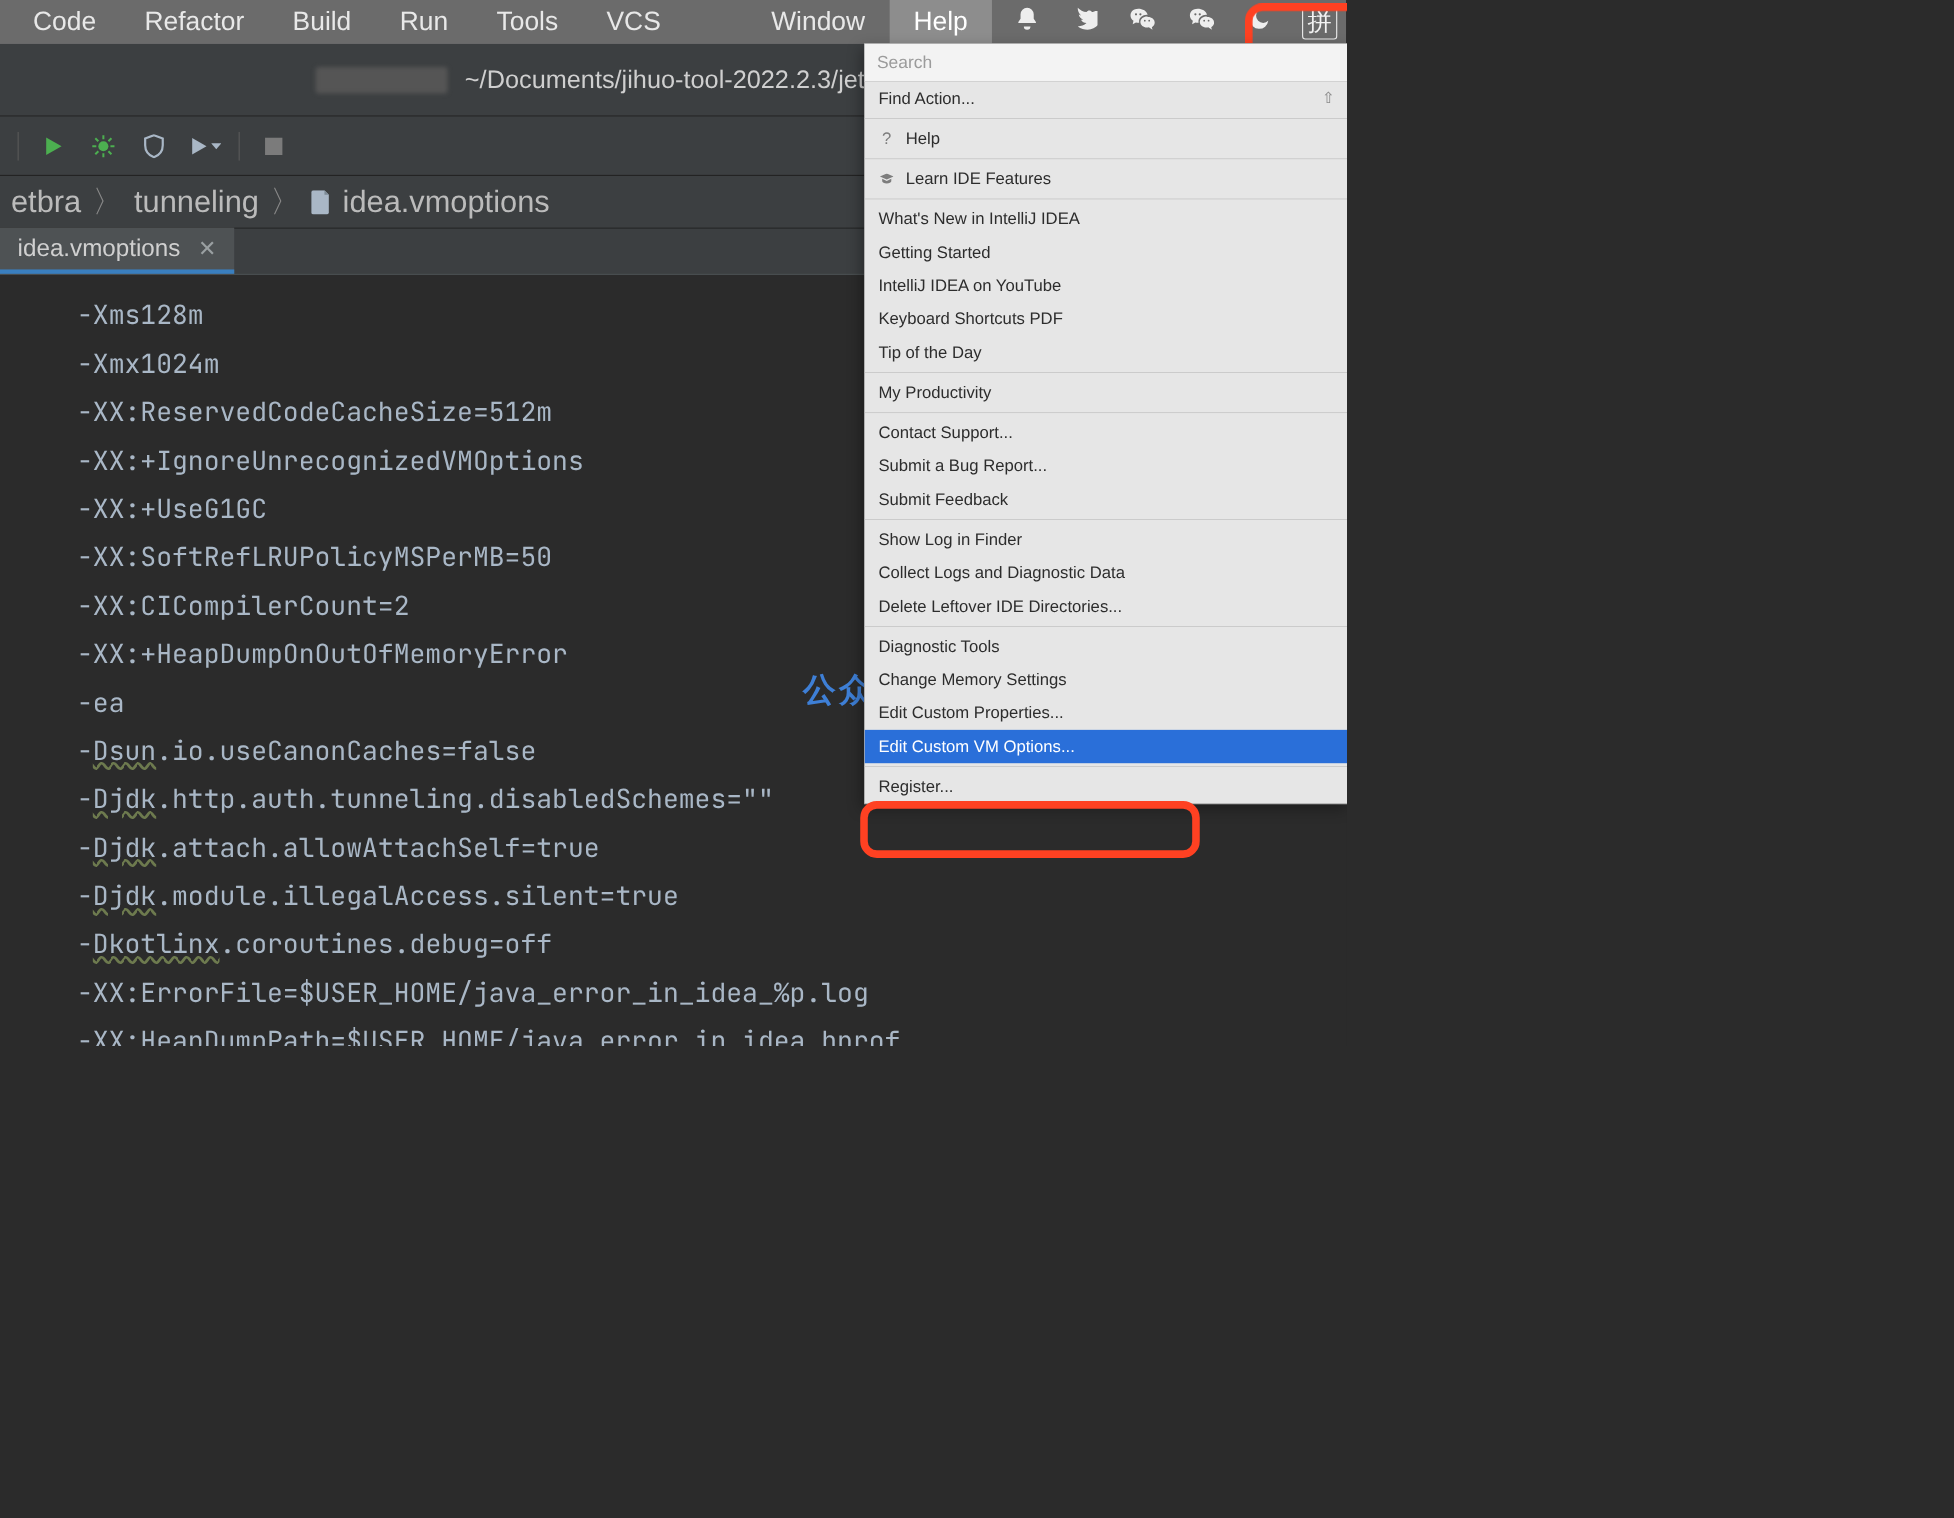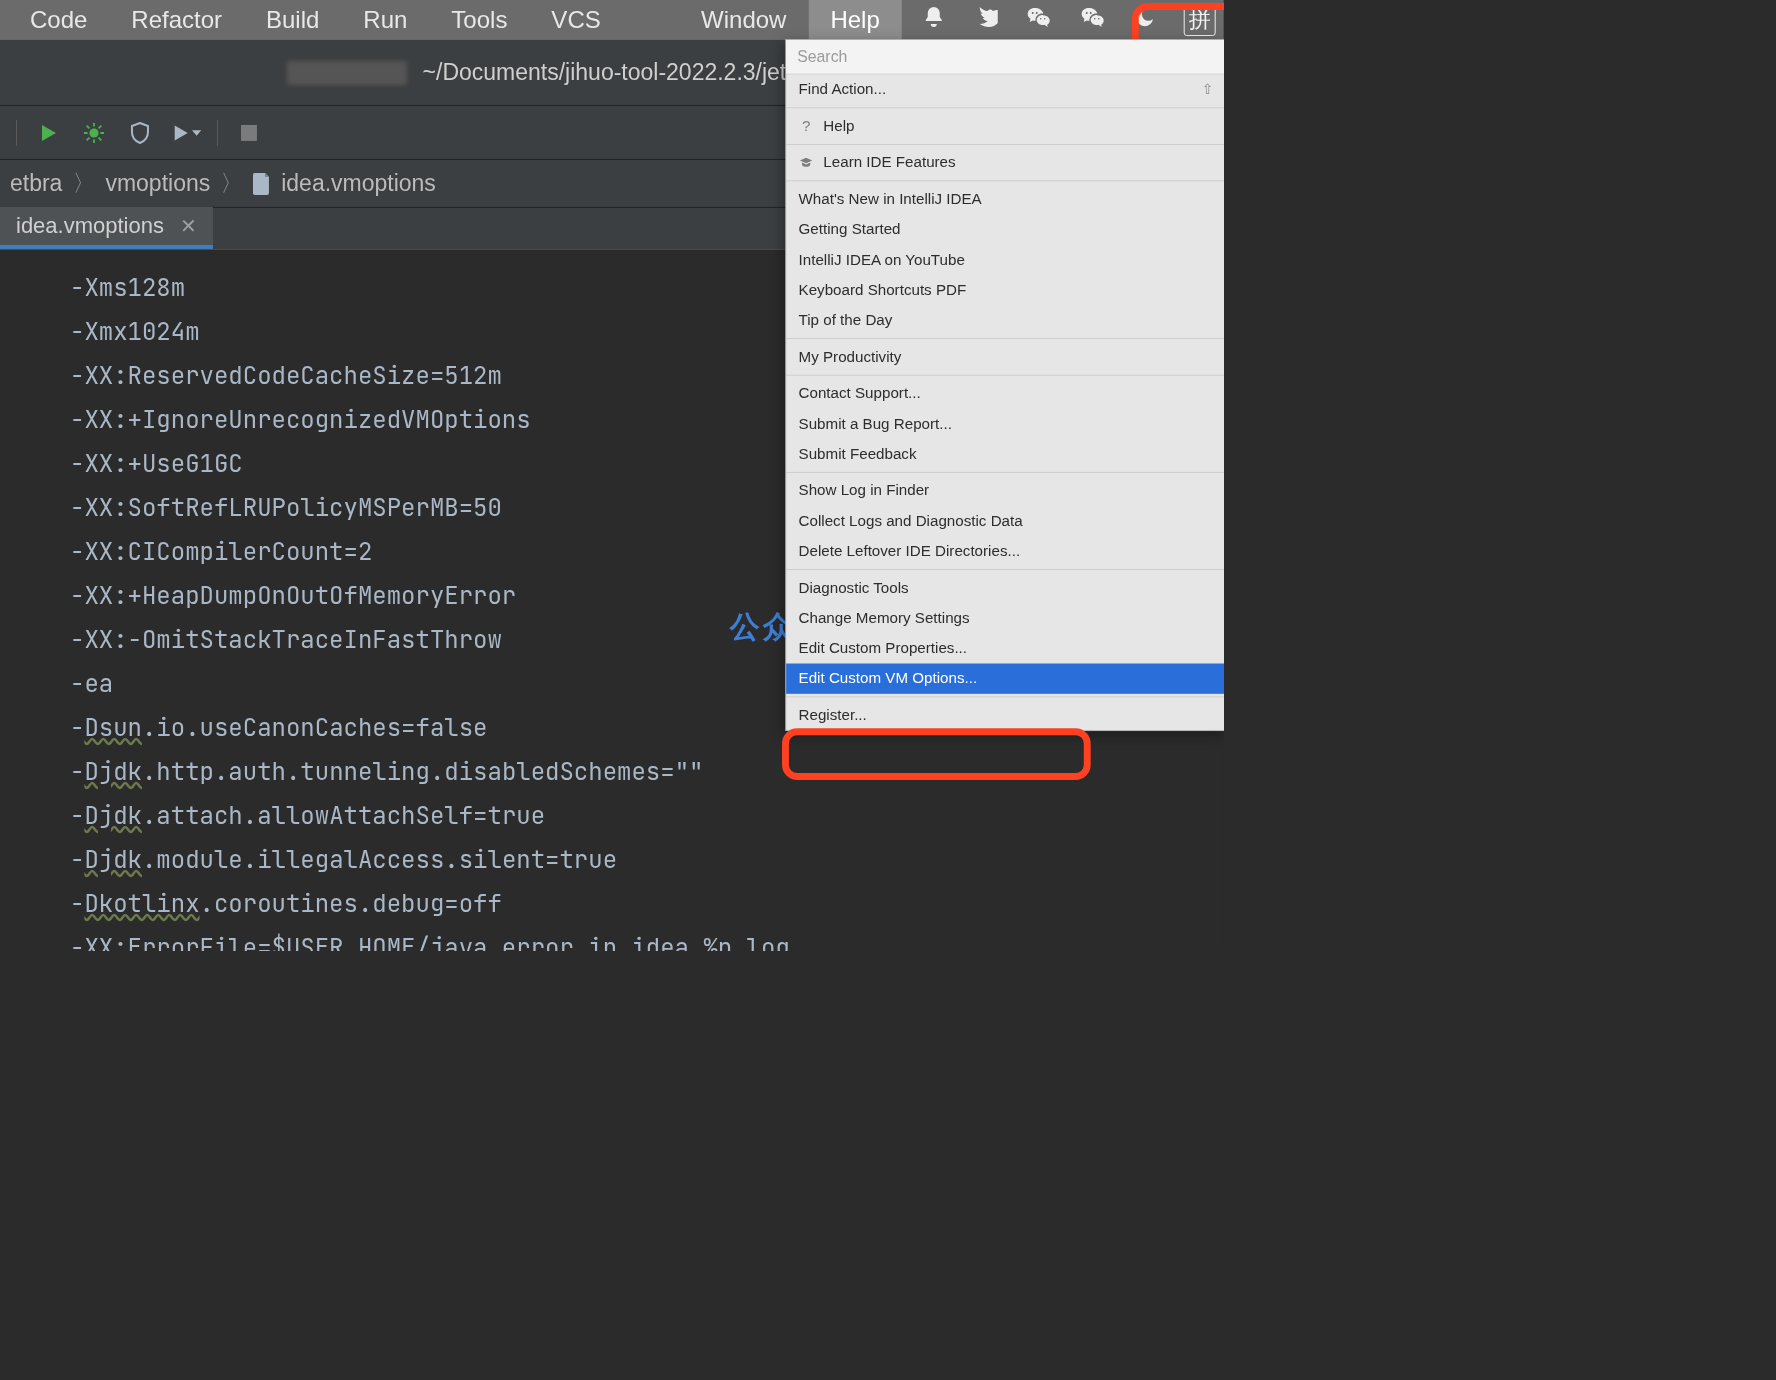--- a/index.html
+++ b/index.html
@@ -39,21 +39,21 @@
 }
 .toolbar {
   height:54px; background:#3c3f41; display:flex; align-items:center; gap:16px; padding:0 16px;
   border-bottom:1px solid #222;
 }
 .toolbar .sep { width:1px; height:26px; background:#5a5a5a; }
 .toolbar .btn { display:flex; align-items:center; justify-content:center; width:30px; height:30px; }
 .toolbar svg { display:block; }
 .breadcrumbs {
   height:48px; background:#3c3f41; display:flex; align-items:center; padding:0 10px;
-  color:#bbbbbb; font-size:23px; border-bottom:1px solid #222; gap:10px;
+  color:#bbbbbb; font-size:28px; border-bottom:1px solid #222; gap:10px;
 }
 .crumb-sep { color:#888; }
 .file-icon { display:inline-flex; }
 .tabs {
   height:42px; background:#3c3f41; display:flex; align-items:flex-end; border-bottom:1px solid #4e5254;
 }
 .tab {
   height:42px; display:flex; align-items:center; gap:10px; padding:0 16px;
   background:#4e5254; color:#d0d0d0; font-size:22px; border-bottom:4px solid #3a7fbf;
 }
@@ -178,21 +178,21 @@
   <div class="btn">
     <svg width="16" height="16" viewBox="0 0 16 16">
           <rect width="16" height="16" fill="#7b7b7b"></rect>
         </svg>
   </div>
 </div>
 
 <div class="breadcrumbs">
   <span>etbra</span>
   <span class="crumb-sep">〉</span>
-  <span>vmoptions</span>
+  <span>tunneling</span>
   <span class="crumb-sep">〉</span>
   <span class="file-icon">
     <svg width="18" height="22" viewBox="0 0 18 22" fill="#a9b7c6">
           <path d="M2 0h10l4 4v16a2 2 0 0 1-2 2H2a2 2 0 0 1-2-2V2a2 2 0 0 1 2-2z"></path>
           <path d="M12 0v4h4" fill="#7d8a95"></path>
         </svg>
   </span>
   <span>idea.vmoptions</span>
 </div>
 
@@ -206,21 +206,20 @@
 <div class="editor">
   <div class="watermark">公众号：终码一生</div>
   <div class="line">-Xms128m</div>
   <div class="line">-Xmx1024m</div>
   <div class="line">-XX:ReservedCodeCacheSize=512m</div>
   <div class="line">-XX:+IgnoreUnrecognizedVMOptions</div>
   <div class="line">-XX:+UseG1GC</div>
   <div class="line">-XX:SoftRefLRUPolicyMSPerMB=50</div>
   <div class="line">-XX:CICompilerCount=2</div>
   <div class="line">-XX:+HeapDumpOnOutOfMemoryError</div>
-  <div class="line">-XX:-OmitStackTraceInFastThrow</div>
   <div class="line">-ea</div>
   <div class="line">-<span class="underline">Dsun</span>.io.useCanonCaches=false</div>
   <div class="line">-<span class="underline">Djdk</span>.http.auth.tunneling.disabledSchemes=""</div>
   <div class="line">-<span class="underline">Djdk</span>.attach.allowAttachSelf=true</div>
   <div class="line">-<span class="underline">Djdk</span>.module.illegalAccess.silent=true</div>
   <div class="line">-<span class="underline">Dkotlinx</span>.coroutines.debug=off</div>
   <div class="line">-XX:ErrorFile=$USER_HOME/java_error_in_idea_%p.log</div>
   <div class="line">-XX:HeapDumpPath=$USER_HOME/java_error_in_idea.hprof</div>
   <div class="line"></div>
   <div class="line">--add-opens=java.base/jdk.internal.org.<span class="underline">objectweb</span>.asm=ALL-UNNAMED</div>

